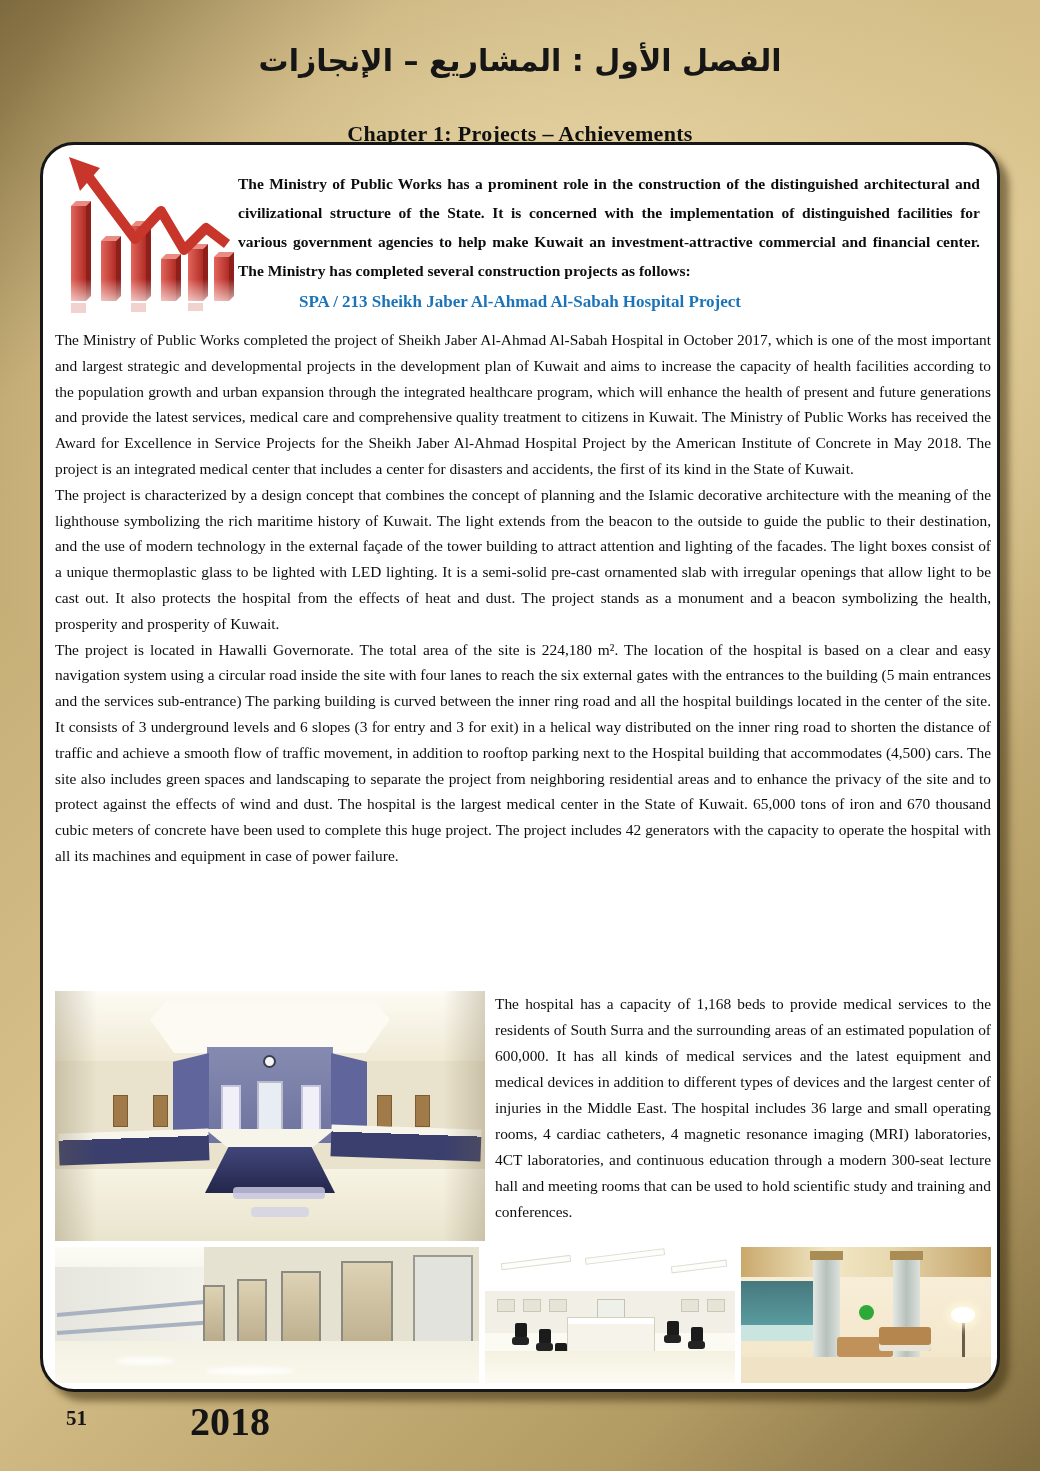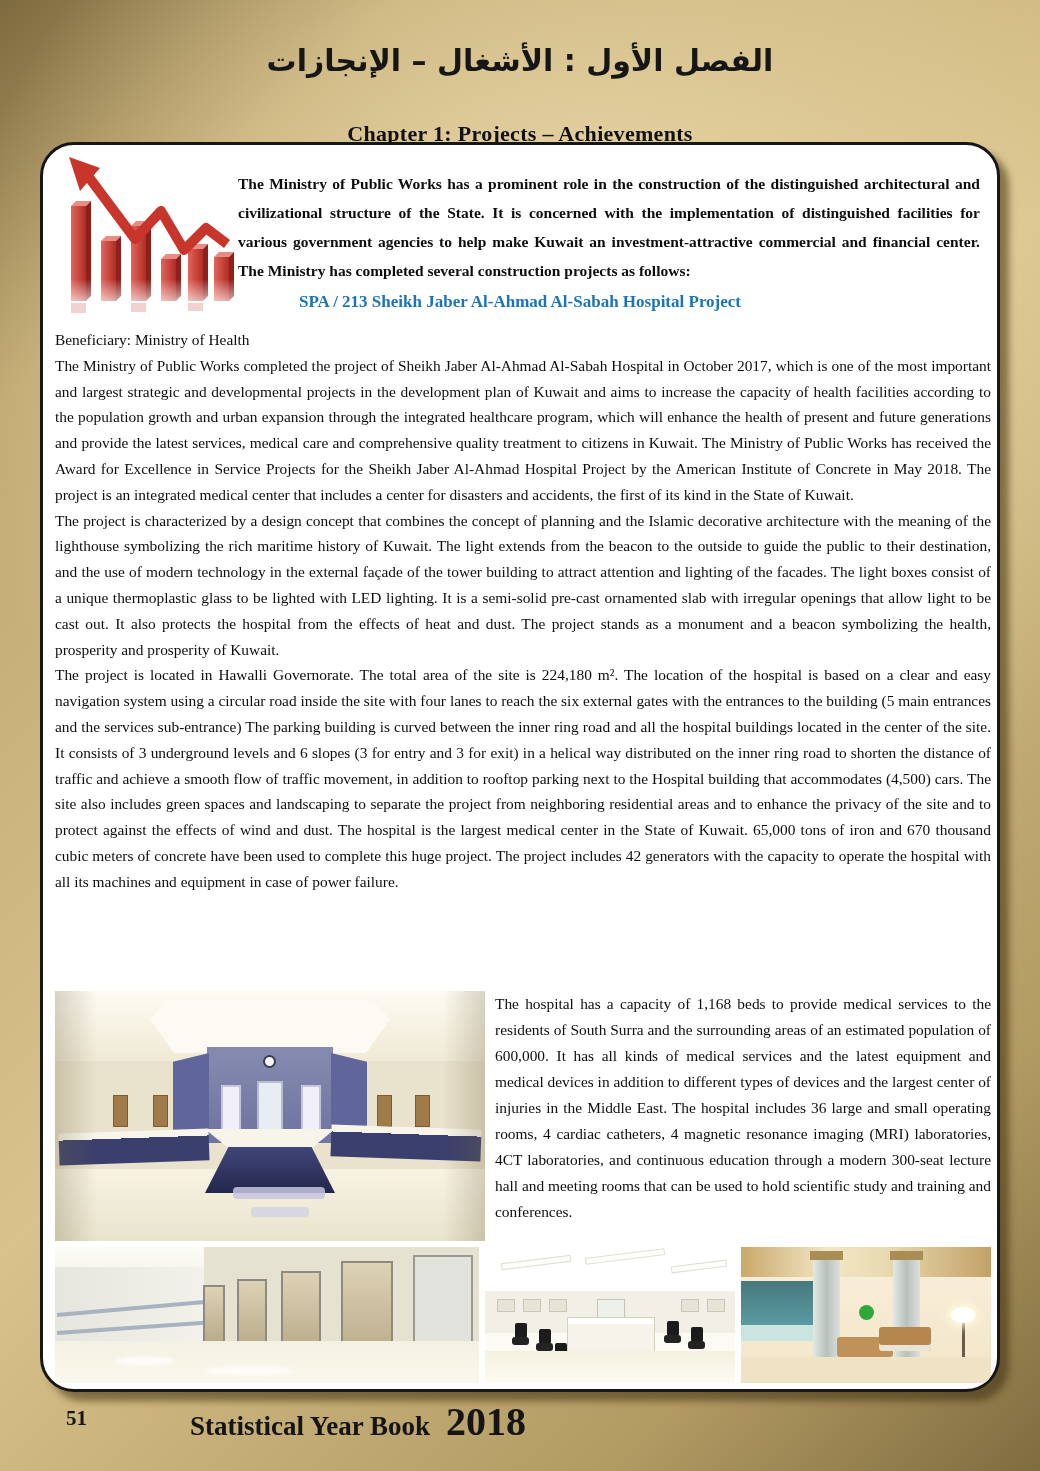--- a/index.html
+++ b/index.html
@@ -142,21 +142,21 @@
   .foot-title { font:700 27px/40px "Liberation Serif", serif; color:#151515; }
   .foot-year { font:700 40px/44px "Liberation Serif", serif; color:#151515; }
   .foot-ar { font:700 24px/40px "DejaVu Sans", sans-serif; color:#151515; direction:rtl; }
 </style>
 </head>
 <body>
 
 <div class="page">
 
 
-  <div class="abs chapter-ar">الفصل الأول : الأشغال – الإنجازات</div>
+  <div class="abs chapter-ar">الفصل الأول : المشاريع – الإنجازات</div>
   <div class="abs chapter-en">Chapter 1: Projects – Achievements</div>
 
   <div class="abs sheet">
 
     <svg class="abs chart-img" viewBox="0 0 205 164" aria-hidden="true">
       <defs>
         <linearGradient id="barG" x1="0" y1="0" x2="1" y2="0">
           <stop offset="0" stop-color="#e2655c"></stop>
             <stop offset="1" stop-color="#b02c24"></stop>
         </linearGradient>
@@ -207,21 +207,20 @@
         <rect x="76" y="152" width="15" height="9" fill="#c8352b"></rect>
         <rect x="133" y="152" width="15" height="8" fill="#c8352b"></rect>
       </g>
     </svg>
 
     <div class="abs intro">The Ministry of Public Works has a prominent role in the construction of the distinguished architectural and civilizational structure of the State. It is concerned with the implementation of distinguished facilities for various government agencies to help make Kuwait an investment-attractive commercial and financial center. The Ministry has completed several construction projects as follows:</div>
 
     <div class="abs project-heading">SPA / 213 Sheikh Jaber Al-Ahmad Al-Sabah Hospital Project</div>
 
     <div class="abs bodytext">
-      <p class="plain">Beneficiary: Ministry of Health</p>
       <p>The Ministry of Public Works completed the project of Sheikh Jaber Al-Ahmad Al-Sabah Hospital in October 2017, which is one of the most important and largest strategic and developmental projects in the development plan of Kuwait and aims to increase the capacity of health facilities according to the population growth and urban expansion through the integrated healthcare program, which will enhance the health of present and future generations and provide the latest services, medical care and comprehensive quality treatment to citizens in Kuwait. The Ministry of Public Works has received the Award for Excellence in Service Projects for the Sheikh Jaber Al-Ahmad Hospital Project by the American Institute of Concrete in May 2018. The project is an integrated medical center that includes a center for disasters and accidents, the first of its kind in the State of Kuwait.</p>
       <p>The project is characterized by a design concept that combines the concept of planning and the Islamic decorative architecture with the meaning of the lighthouse symbolizing the rich maritime history of Kuwait. The light extends from the beacon to the outside to guide the public to their destination, and the use of modern technology in the external façade of the tower building to attract attention and lighting of the facades. The light boxes consist of a unique thermoplastic glass to be lighted with LED lighting. It is a semi-solid pre-cast ornamented slab with irregular openings that allow light to be cast out. It also protects the hospital from the effects of heat and dust. The project stands as a monument and a beacon symbolizing the health, prosperity and prosperity of Kuwait.</p>
       <p>The project is located in Hawalli Governorate. The total area of the site is 224,180 m². The location of the hospital is based on a clear and easy navigation system using a circular road inside the site with four lanes to reach the six external gates with the entrances to the building (5 main entrances and the services sub-entrance) The parking building is curved between the inner ring road and all the hospital buildings located in the center of the site. It consists of 3 underground levels and 6 slopes (3 for entry and 3 for exit) in a helical way distributed on the inner ring road to shorten the distance of traffic and achieve a smooth flow of traffic movement, in addition to rooftop parking next to the Hospital building that accommodates (4,500) cars. The site also includes green spaces and landscaping to separate the project from neighboring residential areas and to enhance the privacy of the site and to protect against the effects of wind and dust. The hospital is the largest medical center in the State of Kuwait. 65,000 tons of iron and 670 thousand cubic meters of concrete have been used to complete this huge project. The project includes 42 generators with the capacity to operate the hospital with all its machines and equipment in case of power failure.</p>
     </div>
 
     <div class="photo photo-large" aria-hidden="true">
       <div class="p1-ceiling"></div>
       <div class="p1-soffit"></div>
       <div class="p1-wall"></div>
       <div class="p1-purple"></div>
@@ -316,18 +315,17 @@
       <div class="p4-lamp-shade"></div>
       <div class="p4-table"></div>
       <div class="p4-floor"></div>
     </div>
 
   </div>
 
   <div class="abs footer">
     <div class="abs foot-num">51</div>
     <div class="abs foot-row">
-      <span class="foot-title">Statistical Year Book</span>
       <span class="foot-year">2018</span>
     </div>
   </div>
 
 </div>
 
 </body></html>

